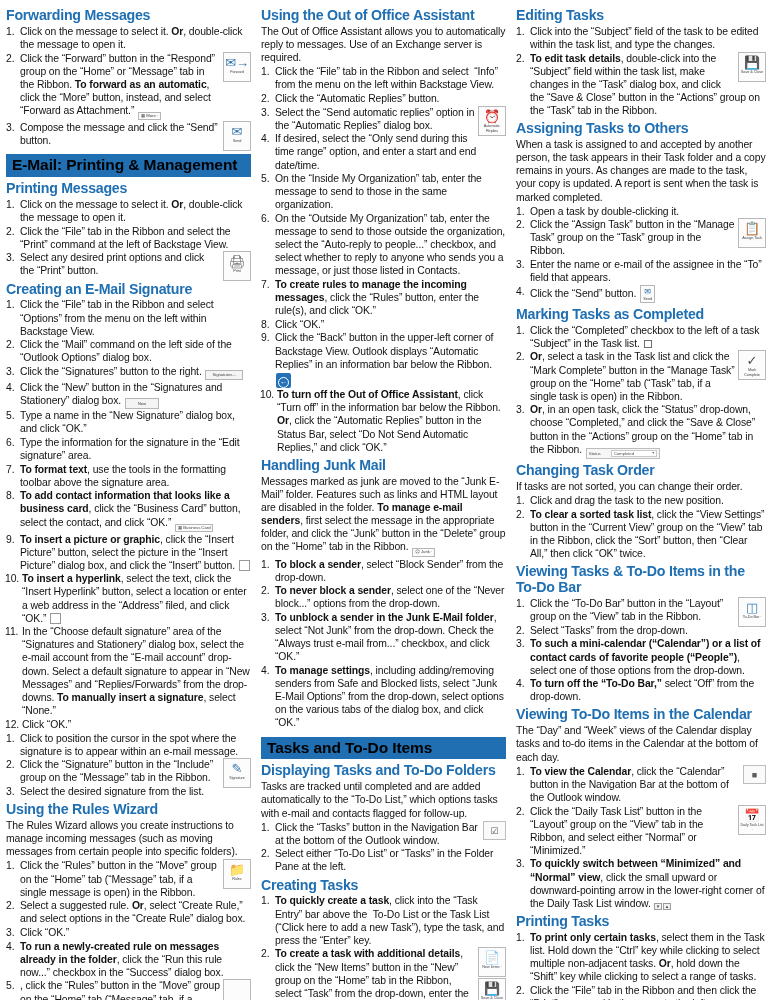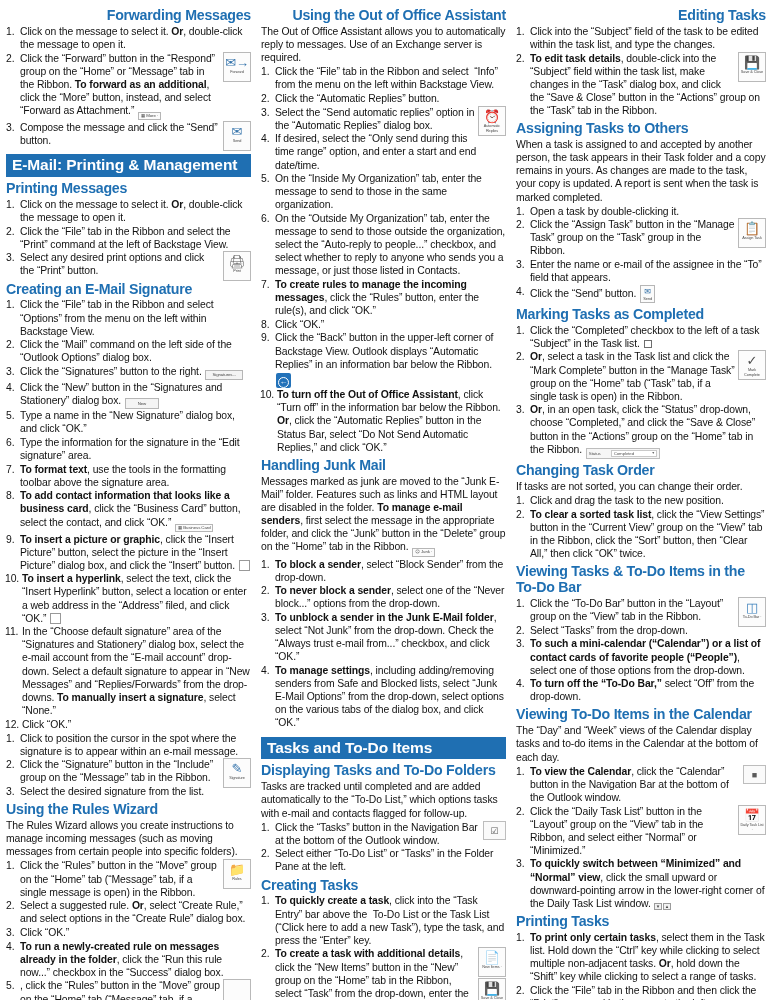--- a/index.html
+++ b/index.html
@@ -19,37 +19,37 @@
   }
   .col {
     width: 245px;
     flex: 0 0 245px;
     position: relative;
   }
   .col.wide { width: 250px; flex: 0 0 250px; }
 
   .bar {
     background: #1F6FB2;
-    color: #ffffff;
+    color: #000000;
     font-size: 15.5px;
     font-weight: bold;
     letter-spacing: -0.1px;
     padding: 2px 4px 3px 6px;
     margin: 7px 0 2px 0;
     line-height: 1.15;
   }
   h3.head {
     color: #1F6FB2;
     font-size: 14.2px;
     font-weight: bold;
     margin: 4px 0 1px 0;
     line-height: 1.12;
     letter-spacing: -0.25px;
   }
-  .col > h3.head:first-child { margin-top: 0; text-align: right; }
+  .col > h3.head:first-child { margin-top: 0; }
 
   p.intro {
     font-size: 10.4px;
     line-height: 1.26;
     margin: 0 0 1px 0;
     color: #121212;
     letter-spacing: -0.1px;
   }
   ol.steps {
     margin: 0 0 1px 0;
@@ -213,21 +213,21 @@
   <div class="col">
 
     <h3 class="head">Forwarding Messages</h3>
     <ol class="steps">
       <li><span class="num">1.</span>Click on the message to select it. <i class="or">Or</i>, double-click the message to open it.</li>
       <li><span class="num">2.</span>
         <span class="btn-big">
             <span class="gl">✉→</span>
             <span class="cap">Forward</span>
           </span>
-        Click the “Forward” button in the “Respond” group on the “Home” or “Message” tab in the Ribbon. <b>To forward as an additional</b>, click the “More” button, instead, and select “Forward as Attachment.” <span class="btn">▦&nbsp;More&nbsp;·</span></li>
+        Click the “Forward” button in the “Respond” group on the “Home” or “Message” tab in the Ribbon. <b>To forward as an automatic</b>, click the “More” button, instead, and select “Forward as Attachment.” <span class="btn">▦&nbsp;More&nbsp;·</span></li>
       <li><span class="num">3.</span>
         <span class="btn-big">
             <span class="gl">✉</span>
             <span class="cap">Send</span>
           </span>
         Compose the message and click the “Send” button.</li>
     </ol>
 
     <div class="bar">E-Mail: Printing &amp; Management</div>
 

